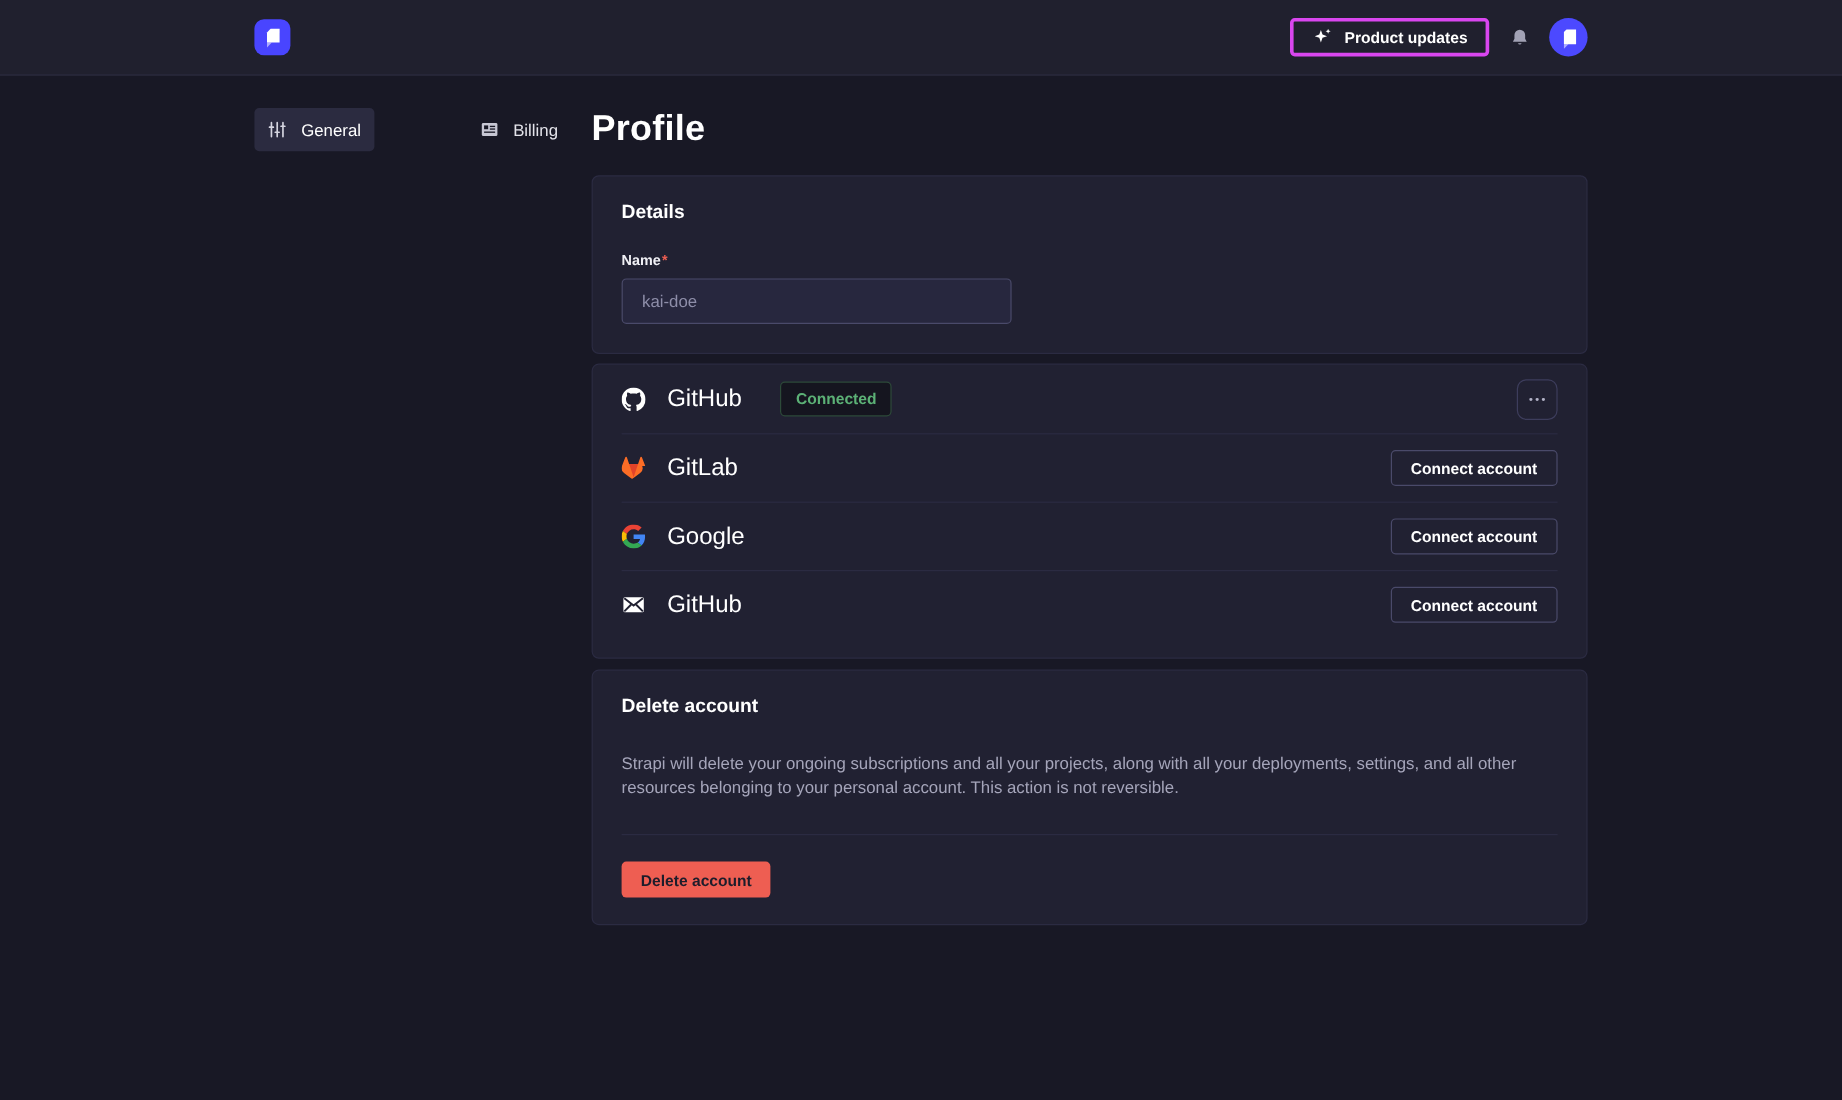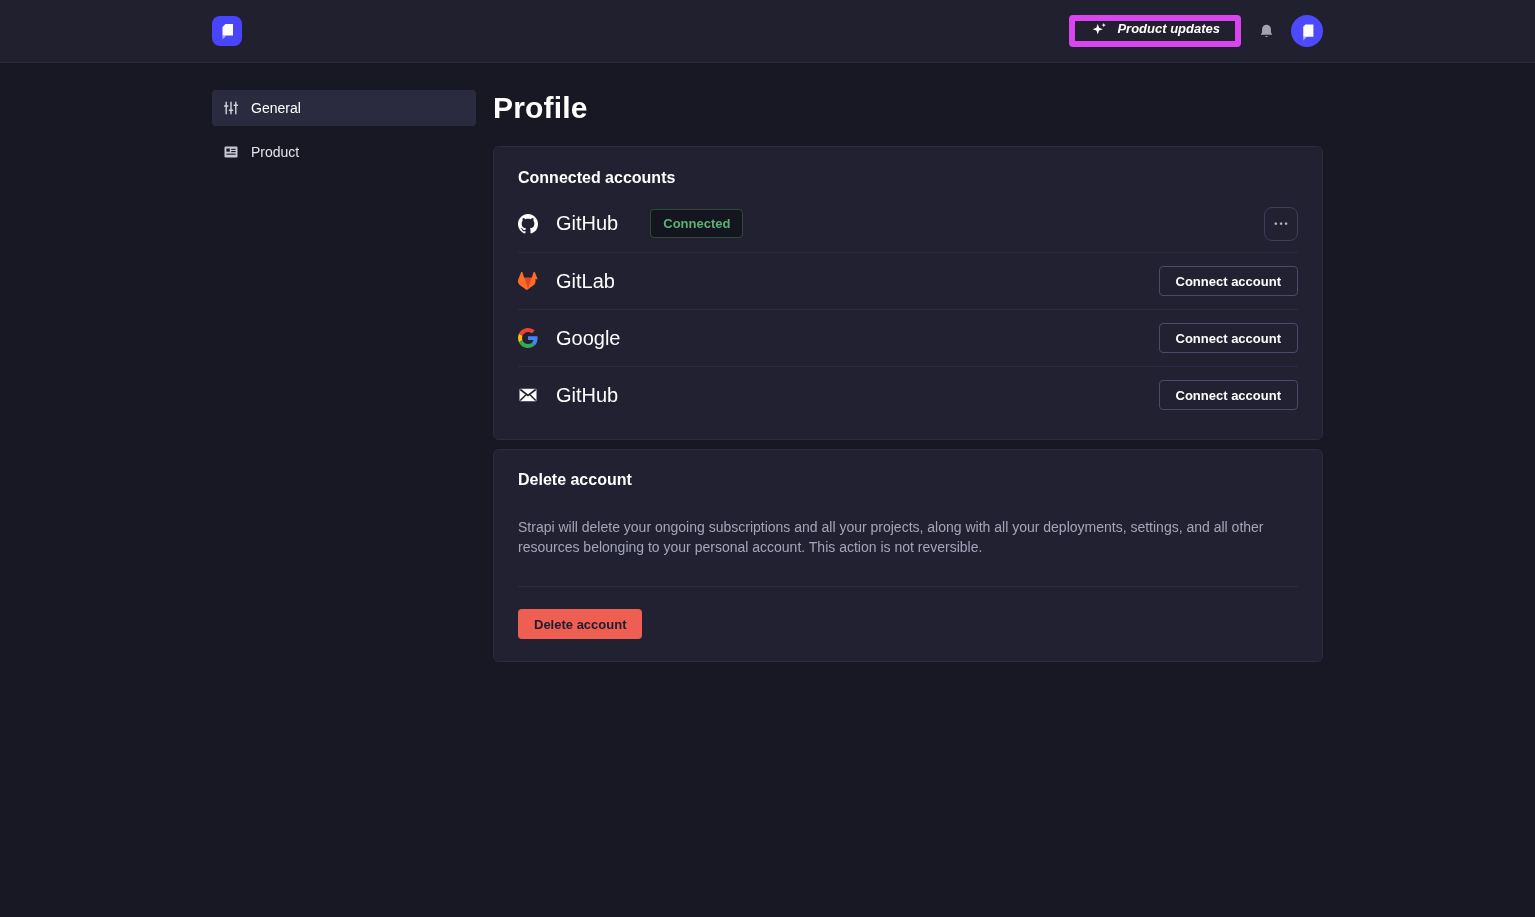--- a/index.html
+++ b/index.html
@@ -18,36 +18,35 @@
     border-bottom:1px solid #2b2b3f;
     display:flex; align-items:center;
   }
   .header-inner { display:flex; align-items:center; justify-content:space-between; width:1111px; margin:0 auto; }
   .logo-box {
     width:30px; height:30px; border-radius:8px; background:#4945ff;
     display:flex; align-items:center; justify-content:center; cursor:pointer;
   }
   .header-right { display:flex; align-items:center; }
   .product-updates-btn {
-    display:flex; gap:9px;
+    display:flex; align-items:center; gap:9px;
     height:32px; padding:0 15px;
-    background:transparent; border:6px solid #d946ef; border-radius:4px;
+    background:transparent; border:3px solid #d946ef; border-radius:4px;
     color:#ffffff; font-size:13px; font-weight:bold; cursor:pointer;
     font-family:"Liberation Sans", sans-serif;
-    font-style:italic;
   }
   .bell-wrap { margin-left:17px; display:flex; align-items:center; cursor:pointer; }
   .avatar {
     width:32px; height:32px; border-radius:50%; background:#4c49ff;
     margin-left:16px; display:flex; align-items:center; justify-content:center; cursor:pointer;
   }
 
   
   .main { display:flex; gap:17px; padding-top:27px; }
-  .sidebar { width:264px; display:flex; flex-direction:column; gap:8px; flex:none; }
+  .sidebar { width:264px; display:flex; flex-direction:row; gap:8px; flex:none;justify-content:space-between; }
   .side-item {
     height:36px; border-radius:4px; padding:0 11px;
     display:flex; align-items:center; gap:12px;
     font-size:14px; color:#e3e3ea; cursor:pointer;
   }
   .side-item.active { background:#2b2b40; color:#ffffff; }
   .side-icon { width:16px; height:16px; display:flex; flex:none; }
   .warn-badge {
     margin-left:auto; width:16px; height:16px; border-radius:50%;
     background:#f4e7c0; color:#1d1d2b; font-size:11px; font-weight:bold;
@@ -168,30 +167,34 @@
     <div class="side-item">
       <span class="side-icon">
         <svg width="16" height="16" viewBox="0 0 16 16">
           <rect x="1.5" y="2.6" width="13" height="10.8" rx="1.2" fill="#c7c7d4"></rect>
           <rect x="3.4" y="4.5" width="3.4" height="3.2" fill="#181825"></rect>
           <rect x="8.2" y="4.8" width="4.4" height="1.1" fill="#181825"></rect>
           <rect x="8.2" y="7" width="4.4" height="1.1" fill="#181825"></rect>
           <rect x="3.4" y="9.6" width="9.2" height="1.1" fill="#181825"></rect>
         </svg>
       </span>
-      <span>Product</span>
+      <span>Billing</span>
     </div>
   </div>
 
   <div class="content">
     <h1 class="page-title">Profile</h1>
 
+    <div class="card details-card">
+      <h2>Details</h2>
+      <label class="field-label"><span>Name</span><span class="req">*</span></label>
+      <input class="text-input" type="text" placeholder="kai-doe" style="">
+    </div>
 
     <div class="card accounts-card">
-      <h2>Connected accounts</h2>
 
       <div class="account-row">
         <span class="provider-icon">
           <svg width="20" height="20" viewBox="0 0 16 16" fill="#ffffff">
             <path d="M8 0C3.58 0 0 3.58 0 8c0 3.54 2.29 6.53 5.47 7.59.4.07.55-.17.55-.38 0-.19-.01-.82-.01-1.49-2.01.37-2.53-.49-2.69-.94-.09-.23-.48-.94-.82-1.13-.28-.15-.68-.52-.01-.53.63-.01 1.08.58 1.23.82.72 1.21 1.87.87 2.33.66.07-.52.28-.87.51-1.07-1.78-.2-3.64-.89-3.64-3.95 0-.87.31-1.59.82-2.15-.08-.2-.36-1.02.08-2.12 0 0 .67-.21 2.2.82.64-.18 1.32-.27 2-.27.68 0 1.36.09 2 .27 1.53-1.04 2.2-.82 2.2-.82.44 1.1.16 1.92.08 2.12.51.56.82 1.27.82 2.15 0 3.07-1.87 3.75-3.65 3.95.29.25.54.73.54 1.48 0 1.07-.01 1.93-.01 2.2 0 .21.15.46.55.38A8.01 8.01 0 0 0 16 8c0-4.42-3.58-8-8-8z"></path>
           </svg>
         </span>
         <span class="provider-name">GitHub</span>
         <span class="status-badge">Connected</span>
         <button class="more-btn">

